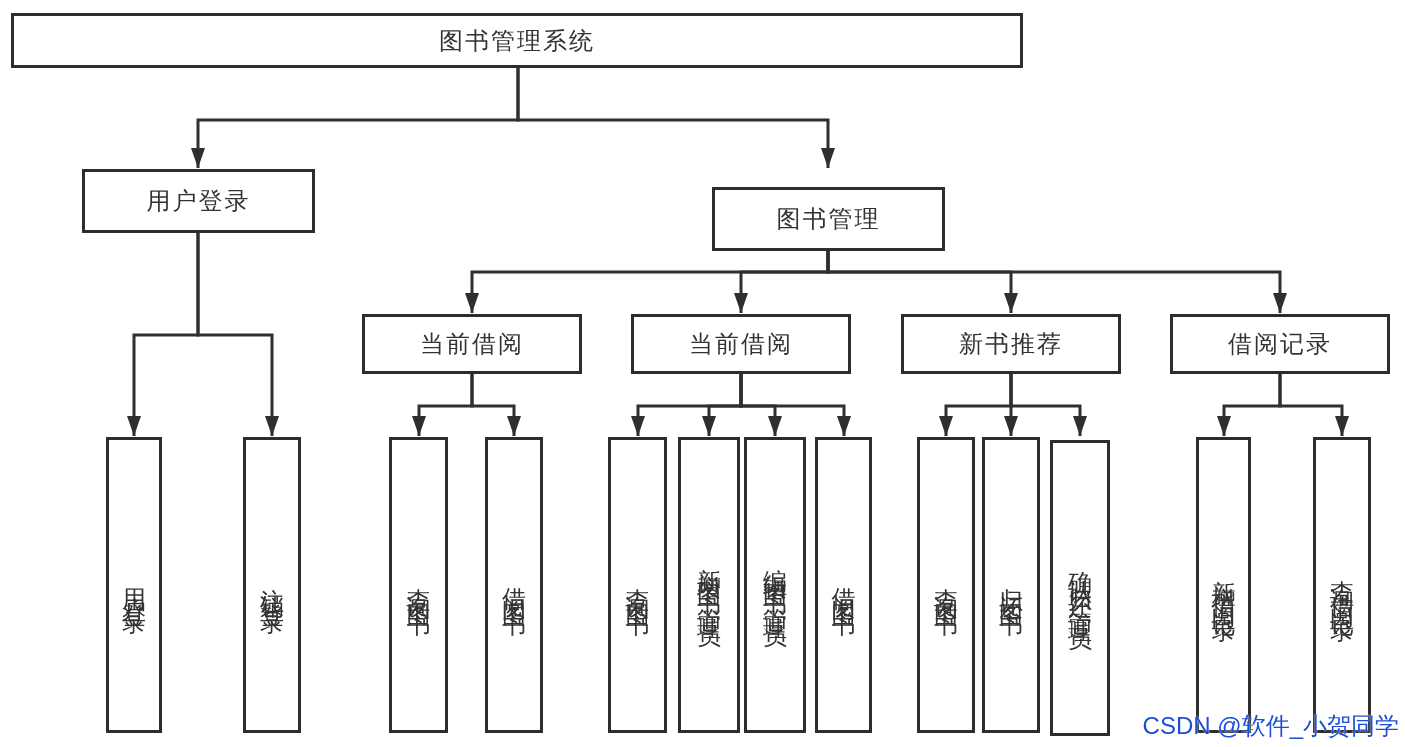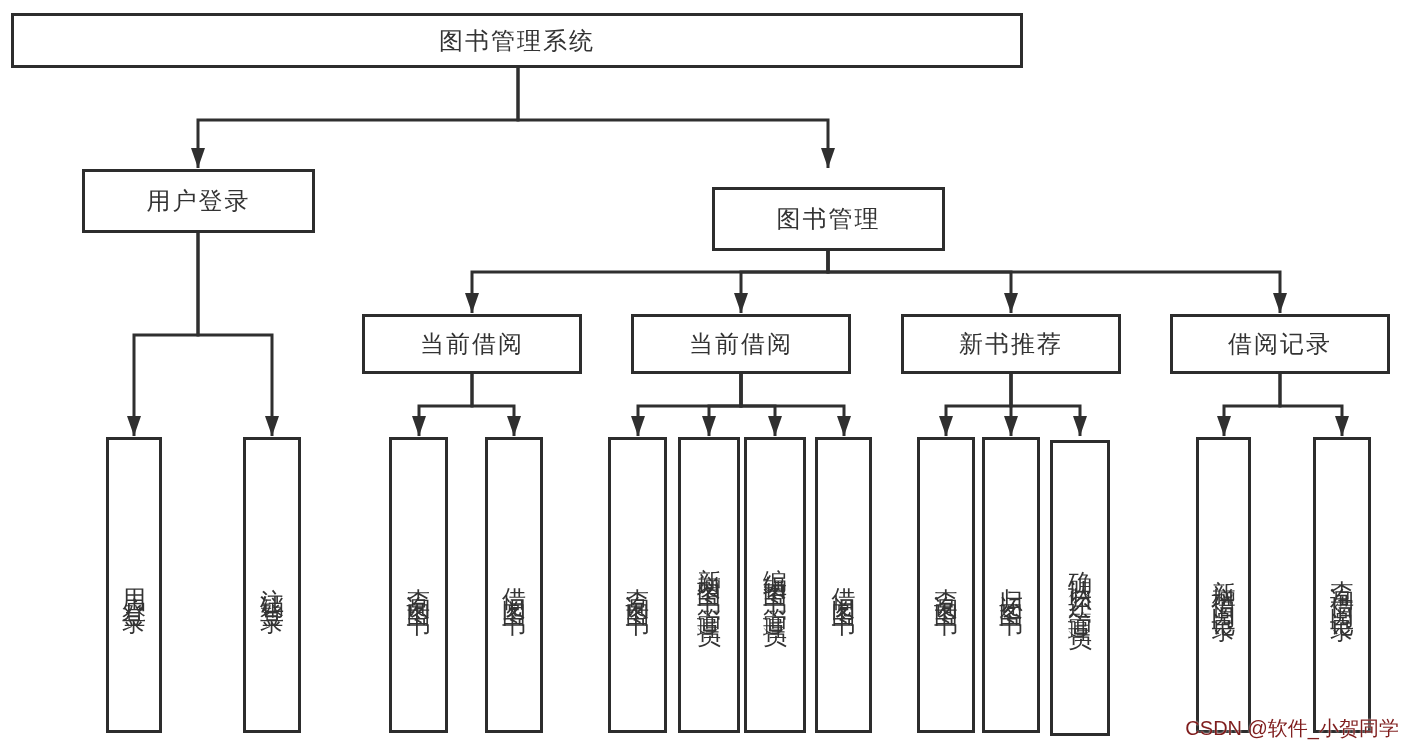--- a/index.html
+++ b/index.html
@@ -29,22 +29,22 @@
   .node.v span{
     writing-mode:vertical-rl;
     text-orientation:mixed;
     font-size:24px;
     letter-spacing:8px;
     line-height:1;
   }
   .watermark{
     position:absolute;
     right:6px;bottom:5px;
-    font-size:20px;
-    color:#7f1d1d;
+    font-size:24px;
+    color:#1d4ed8;
     text-shadow:0 0 2px #ffffff;
     z-index:5;
     white-space:nowrap;
   }
 </style>
 </head>
 <body>
 
 <div id="canvas">
 

